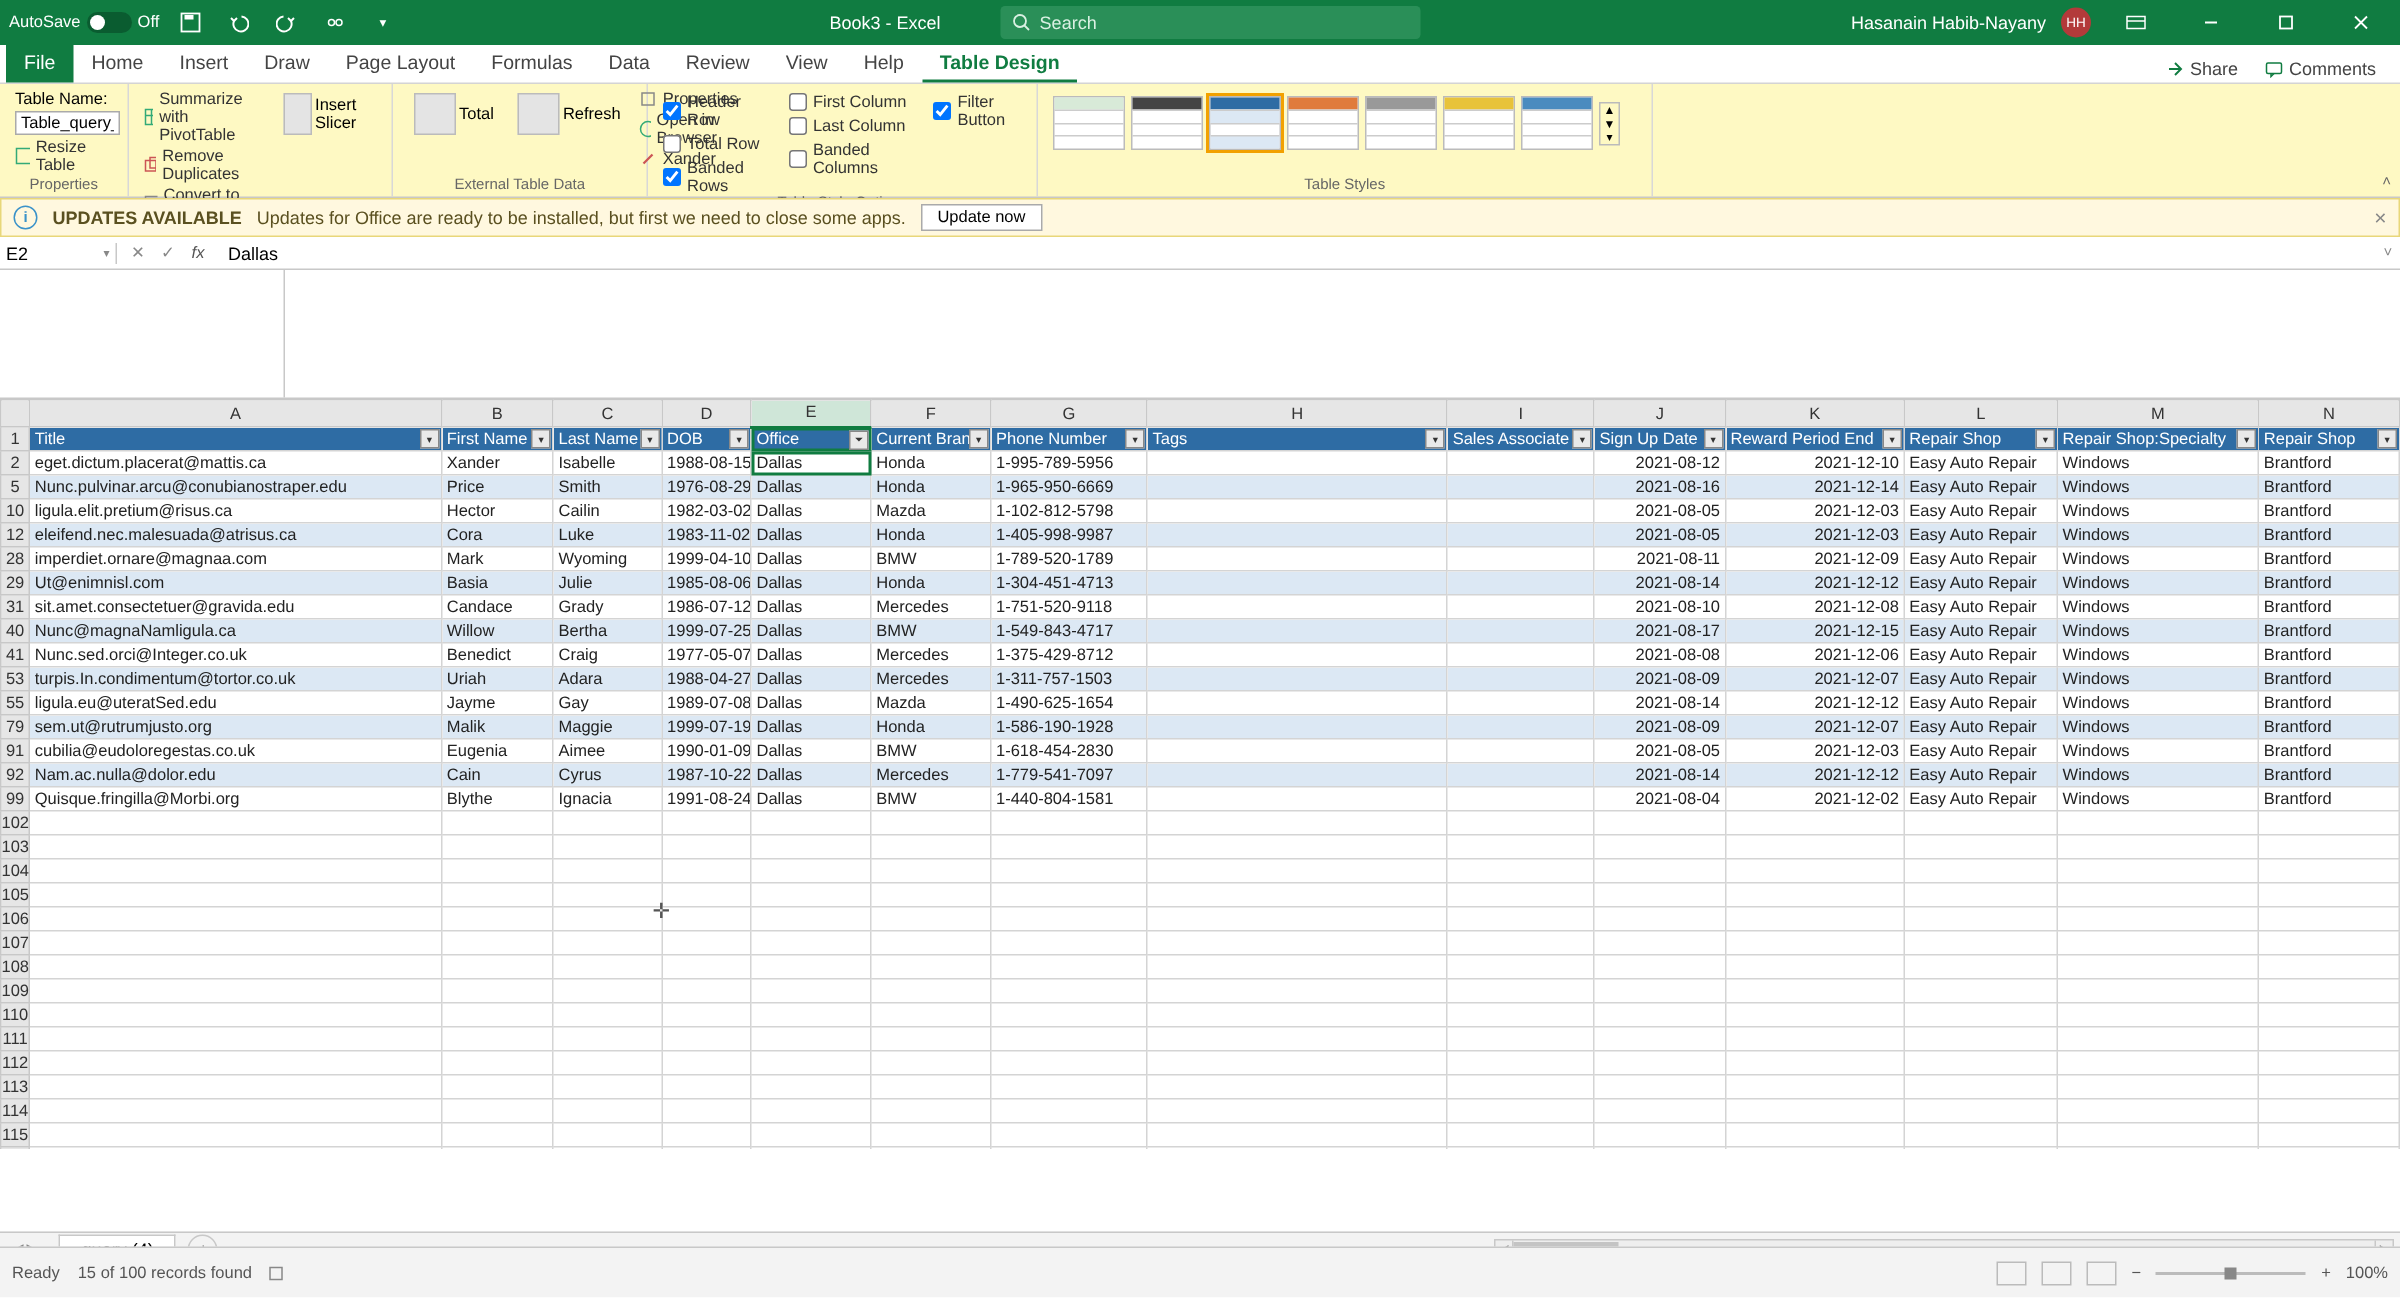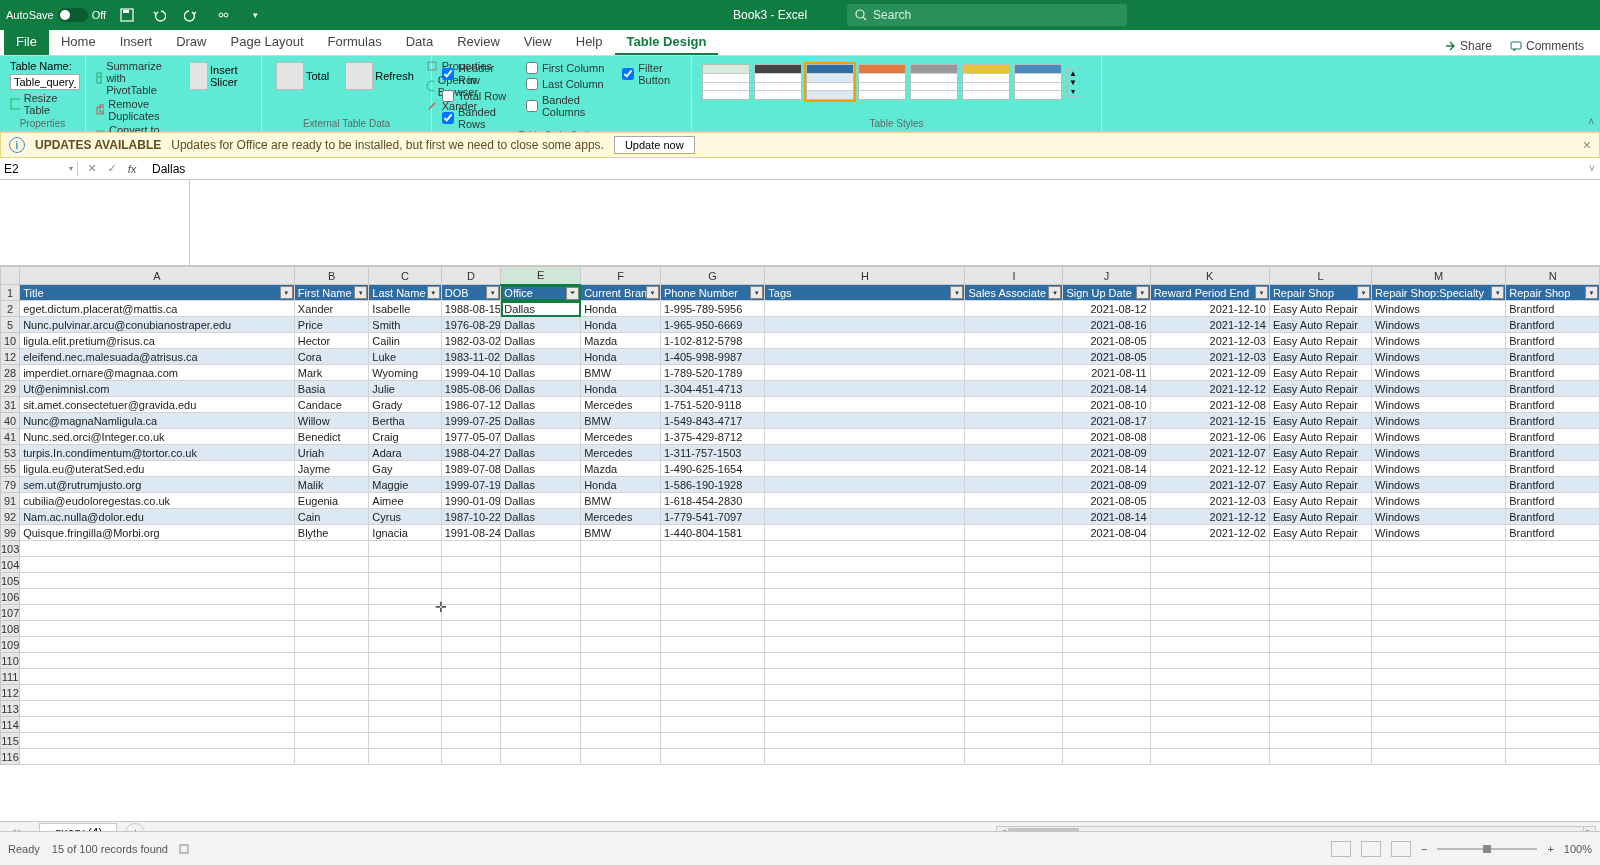--- a/index.html
+++ b/index.html
@@ -23,21 +23,21 @@
 
 
 .ribbon-tabs { background: #fff; height: 26px; display: flex; align-items: flex-end; border-bottom: 1px solid #d4d4d4; padding-left: 4px; }
 .ribbon-tabs .tab { padding: 4px 12px; font-size: 13px; color: #444; cursor: pointer; }
 .ribbon-tabs .tab.file { background: #107c41; color: #fff; }
 .ribbon-tabs .tab.active { border-bottom: 2px solid #107c41; color: #107c41; font-weight: 600; }
 .ribbon-tabs .right { margin-left: auto; display: flex; gap: 6px; padding-right: 10px; }
 .ribbon-tabs .right .rbtn { display: flex; align-items: center; gap: 4px; font-size: 12px; color: #444; cursor: pointer; padding: 2px 6px; }
 
 
-.ribbon-body { background: #5eead4; height: 76px; border-bottom: 1px solid #c8c8c8; display: flex; position: relative; }
+.ribbon-body { background: #fef9c3; height: 76px; border-bottom: 1px solid #c8c8c8; display: flex; position: relative; }
 .rgroup { border-right: 1px solid #d8d8d8; padding: 4px 10px 0 10px; display: flex; flex-direction: column; }
 .rgroup .label { font-size: 10px; color: #666; text-align: center; margin-top: auto; padding-bottom: 2px; }
 .rgroup .row { display: flex; align-items: center; gap: 6px; }
 .rgroup .col { display: flex; flex-direction: column; gap: 2px; font-size: 11px; }
 .rgroup .item { display: flex; align-items: center; gap: 4px; cursor: pointer; color: #333; }
 .rgroup input[type=text] { font-size: 11px; padding: 1px 3px; border: 1px solid #aaa; width: 70px; }
 .bigbtn { display: flex; flex-direction: row; align-items: center; gap: 2px; font-size: 11px; cursor: pointer; padding: 2px 4px; }
 .bigbtn .ico { width: 28px; height: 28px; background: #e4e4e4; border: 1px solid #bbb; }
 .chk { display: flex; align-items: center; gap: 4px; font-size: 11px; color: #333; }
 .chk input { width: 12px; height: 12px; }
@@ -150,20 +150,46 @@
   </div>
   <div class="center">
     <span class="doctitle">Book3 - Excel</span>
     <div class="search">
       <svg width="12" height="12" viewBox="0 0 12 12">
           <circle cx="5" cy="5" r="4" fill="none" stroke="#d9f0e2" stroke-width="1.2"></circle>
           <line x1="8" y1="8" x2="11" y2="11" stroke="#d9f0e2" stroke-width="1.2"></line>
         </svg>
       <input placeholder="Search" style="">
     </div>
+  </div>
+  <div class="right">
+    <span style="font-size:12px;">Hasanain Habib-Nayany</span>
+    <div class="avatar">HH</div>
+    <div class="winbtn">
+        <svg width="14" height="10">
+          <rect x="1" y="1" width="12" height="8" fill="none" stroke="#fff"></rect>
+          <line x1="1" y1="4" x2="13" y2="4" stroke="#fff"></line>
+        </svg>
+      </div>
+    <div class="winbtn">
+        <svg width="12" height="12">
+          <line x1="2" y1="6" x2="10" y2="6" stroke="#fff" stroke-width="1.2"></line>
+        </svg>
+      </div>
+    <div class="winbtn">
+        <svg width="12" height="12">
+          <rect x="2" y="2" width="8" height="8" fill="none" stroke="#fff" stroke-width="1.2"></rect>
+        </svg>
+      </div>
+    <div class="winbtn">
+        <svg width="12" height="12">
+          <line x1="2" y1="2" x2="10" y2="10" stroke="#fff" stroke-width="1.2"></line>
+          <line x1="10" y1="2" x2="2" y2="10" stroke="#fff" stroke-width="1.2"></line>
+        </svg>
+      </div>
   </div>
 </div>
 
 <div class="ribbon-tabs">
   <div id="ribbon-tabs-container" style="display:flex;">
       <div class="tab file">File</div>
       <div class="tab">Home</div>
       <div class="tab">Insert</div>
       <div class="tab">Draw</div>
       <div class="tab">Page Layout</div>
@@ -692,20 +718,37 @@
           <td class="cell">1-440-804-1581</td>
           <td class="cell"></td>
           <td class="cell"></td>
           <td class="cell right">2021-08-04</td>
           <td class="cell right">2021-12-02</td>
           <td class="cell">Easy Auto Repair</td>
           <td class="cell">Windows</td>
           <td class="cell">Brantford</td>
         </tr>
         <tr>
+          <td class="rowhdr">102</td>
+          <td class="cell"></td>
+          <td class="cell"></td>
+          <td class="cell"></td>
+          <td class="cell"></td>
+          <td class="cell"></td>
+          <td class="cell"></td>
+          <td class="cell"></td>
+          <td class="cell"></td>
+          <td class="cell"></td>
+          <td class="cell"></td>
+          <td class="cell"></td>
+          <td class="cell"></td>
+          <td class="cell"></td>
+          <td class="cell"></td>
+        </tr>
+        <tr>
           <td class="rowhdr">103</td>
           <td class="cell"></td>
           <td class="cell"></td>
           <td class="cell"></td>
           <td class="cell"></td>
           <td class="cell"></td>
           <td class="cell"></td>
           <td class="cell"></td>
           <td class="cell"></td>
           <td class="cell"></td>

